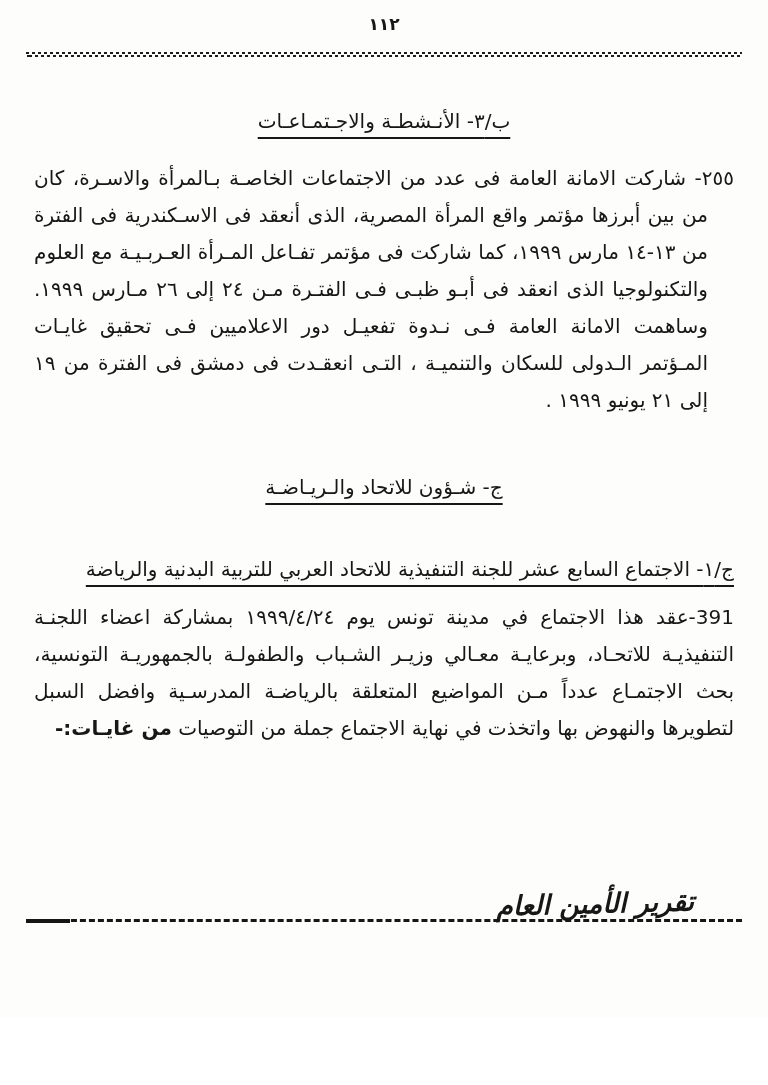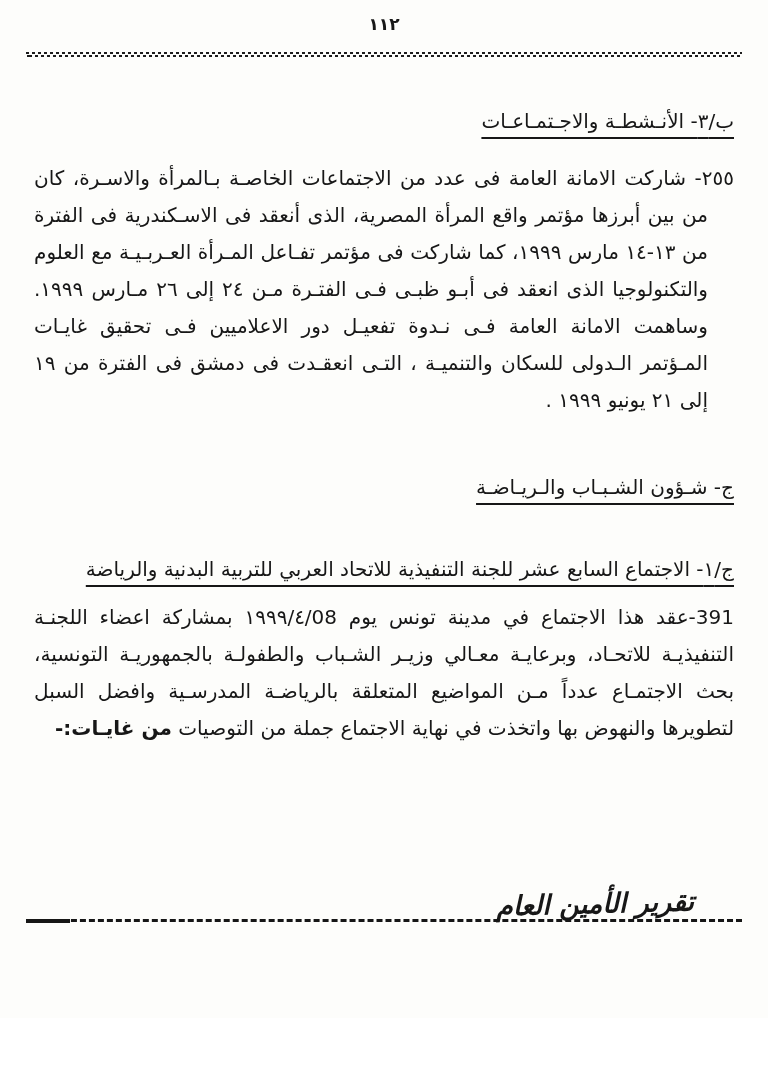--- a/index.html
+++ b/index.html
@@ -14,21 +14,21 @@
     margin:18px 26px 0;height:5px;
     background-image:repeating-linear-gradient(90deg,#1c1c1c 0 3px,transparent 3px 6px),
                      repeating-linear-gradient(90deg,#1c1c1c 0 3px,transparent 3px 6px);
     background-repeat:repeat-x,repeat-x;
     background-size:auto 2px,auto 2px;
     background-position:0 0,3px 3px;
   }
   .content{padding:0 34px;font-size:20px;line-height:37px}
   p.para{text-align:justify}
   .intro{margin-top:30px}
-  .heading{font-size:20px;font-weight:400;margin-top:44px;line-height:40px;text-align:right}
+  .heading{font-size:20px;font-weight:400;margin-top:44px;line-height:40px;text-align:center}
   .underlined{text-decoration:underline;text-underline-offset:9px;text-decoration-thickness:1.5px}
   .para-255{margin-top:19px;padding-right:26px;text-indent:-26px}
   .heading-c{margin-top:48px}
   .heading-c1{margin-top:42px;padding-right:56px;text-indent:-56px;text-align:justify}
   .para-256{margin-top:10px}
   .bold-end{font-weight:700}
   .footer{position:absolute;left:26px;right:26px;bottom:96px;height:50px}
   .rule-bottom{position:absolute;left:0;right:0;bottom:0;border-top:3px dashed #161616}
   .rule-cap{position:absolute;left:0;bottom:-1px;width:44px;height:4px;background:#161616}
   .signature{
@@ -49,28 +49,28 @@
   <div class="content">
 
 
     <h2 class="heading">
       <span class="underlined">ب/٣- الأنـشطـة والاجـتمـاعـات</span>
     </h2>
 
     <p class="para para-255"><span>٢٥٥- </span><span>شاركت الامانة العامة فى عدد  من الاجتماعات الخاصـة بـالمرأة والاسـرة، كان من بين أبرزها مؤتمر واقع المرأة المصرية، الذى أنعقد فى الاسـكندرية فى الفترة من ١٣-١٤ مارس ١٩٩٩، كما شاركت فى مؤتمر  تفـاعل المـرأة العـربـيـة مع العلوم والتكنولوجيا الذى انعقد فى أبـو ظبـى فـى الفتـرة مـن ٢٤ إلى ٢٦ مـارس ١٩٩٩. وساهمت الامانة العامة فـى نـدوة تفعيـل دور الاعلاميين فـى تحقيق غايـات المـؤتمر الـدولى للسكان والتنميـة ، التـى انعقـدت فى دمشق فى الفترة من ١٩ إلى ٢١ يونيو ١٩٩٩ .</span></p>
 
     <h2 class="heading heading-c">
-      <span class="underlined">ج- شـؤون الشـبـاب والـريـاضـة</span>
+      <span class="underlined">ج- شـؤون للاتحاد والـريـاضـة</span>
     </h2>
 
     <h2 class="heading heading-c1">
       <span class="underlined">ج/١- الاجتماع السابع عشر  للجنة التنفيذية للاتحاد العربي للتربية البدنية والرياضة</span>
     </h2>
 
-    <p class="para para-256"><span>391-</span><span>عقد هذا الاجتماع في مدينة تونس يوم ١٩٩٩/٤/08 بمشاركة اعضاء اللجنـة التنفيذيـة للاتحـاد، وبرعايـة معـالي وزيـر الشـباب والطفولـة بالجمهوريـة التونسية، بحث الاجتمـاع عدداً مـن المواضيع المتعلقة بالرياضـة المدرسـية وافضل السبل لتطويرها والنهوض بها واتخذت في نهاية الاجتماع جملة  من التوصيات </span><b class="bold-end">من غايـات:-</b></p>
+    <p class="para para-256"><span>391-</span><span>عقد هذا الاجتماع في مدينة تونس يوم ١٩٩٩/٤/٢٤ بمشاركة اعضاء اللجنـة التنفيذيـة للاتحـاد، وبرعايـة معـالي وزيـر الشـباب والطفولـة بالجمهوريـة التونسية، بحث الاجتمـاع عدداً مـن المواضيع المتعلقة بالرياضـة المدرسـية وافضل السبل لتطويرها والنهوض بها واتخذت في نهاية الاجتماع جملة  من التوصيات </span><b class="bold-end">من غايـات:-</b></p>
 
   </div>
 
   <div class="footer">
     <div class="signature">تقرير الأمين العام</div>
     <div class="rule-bottom"></div>
     <div class="rule-cap"></div>
   </div>
 
 </div>

